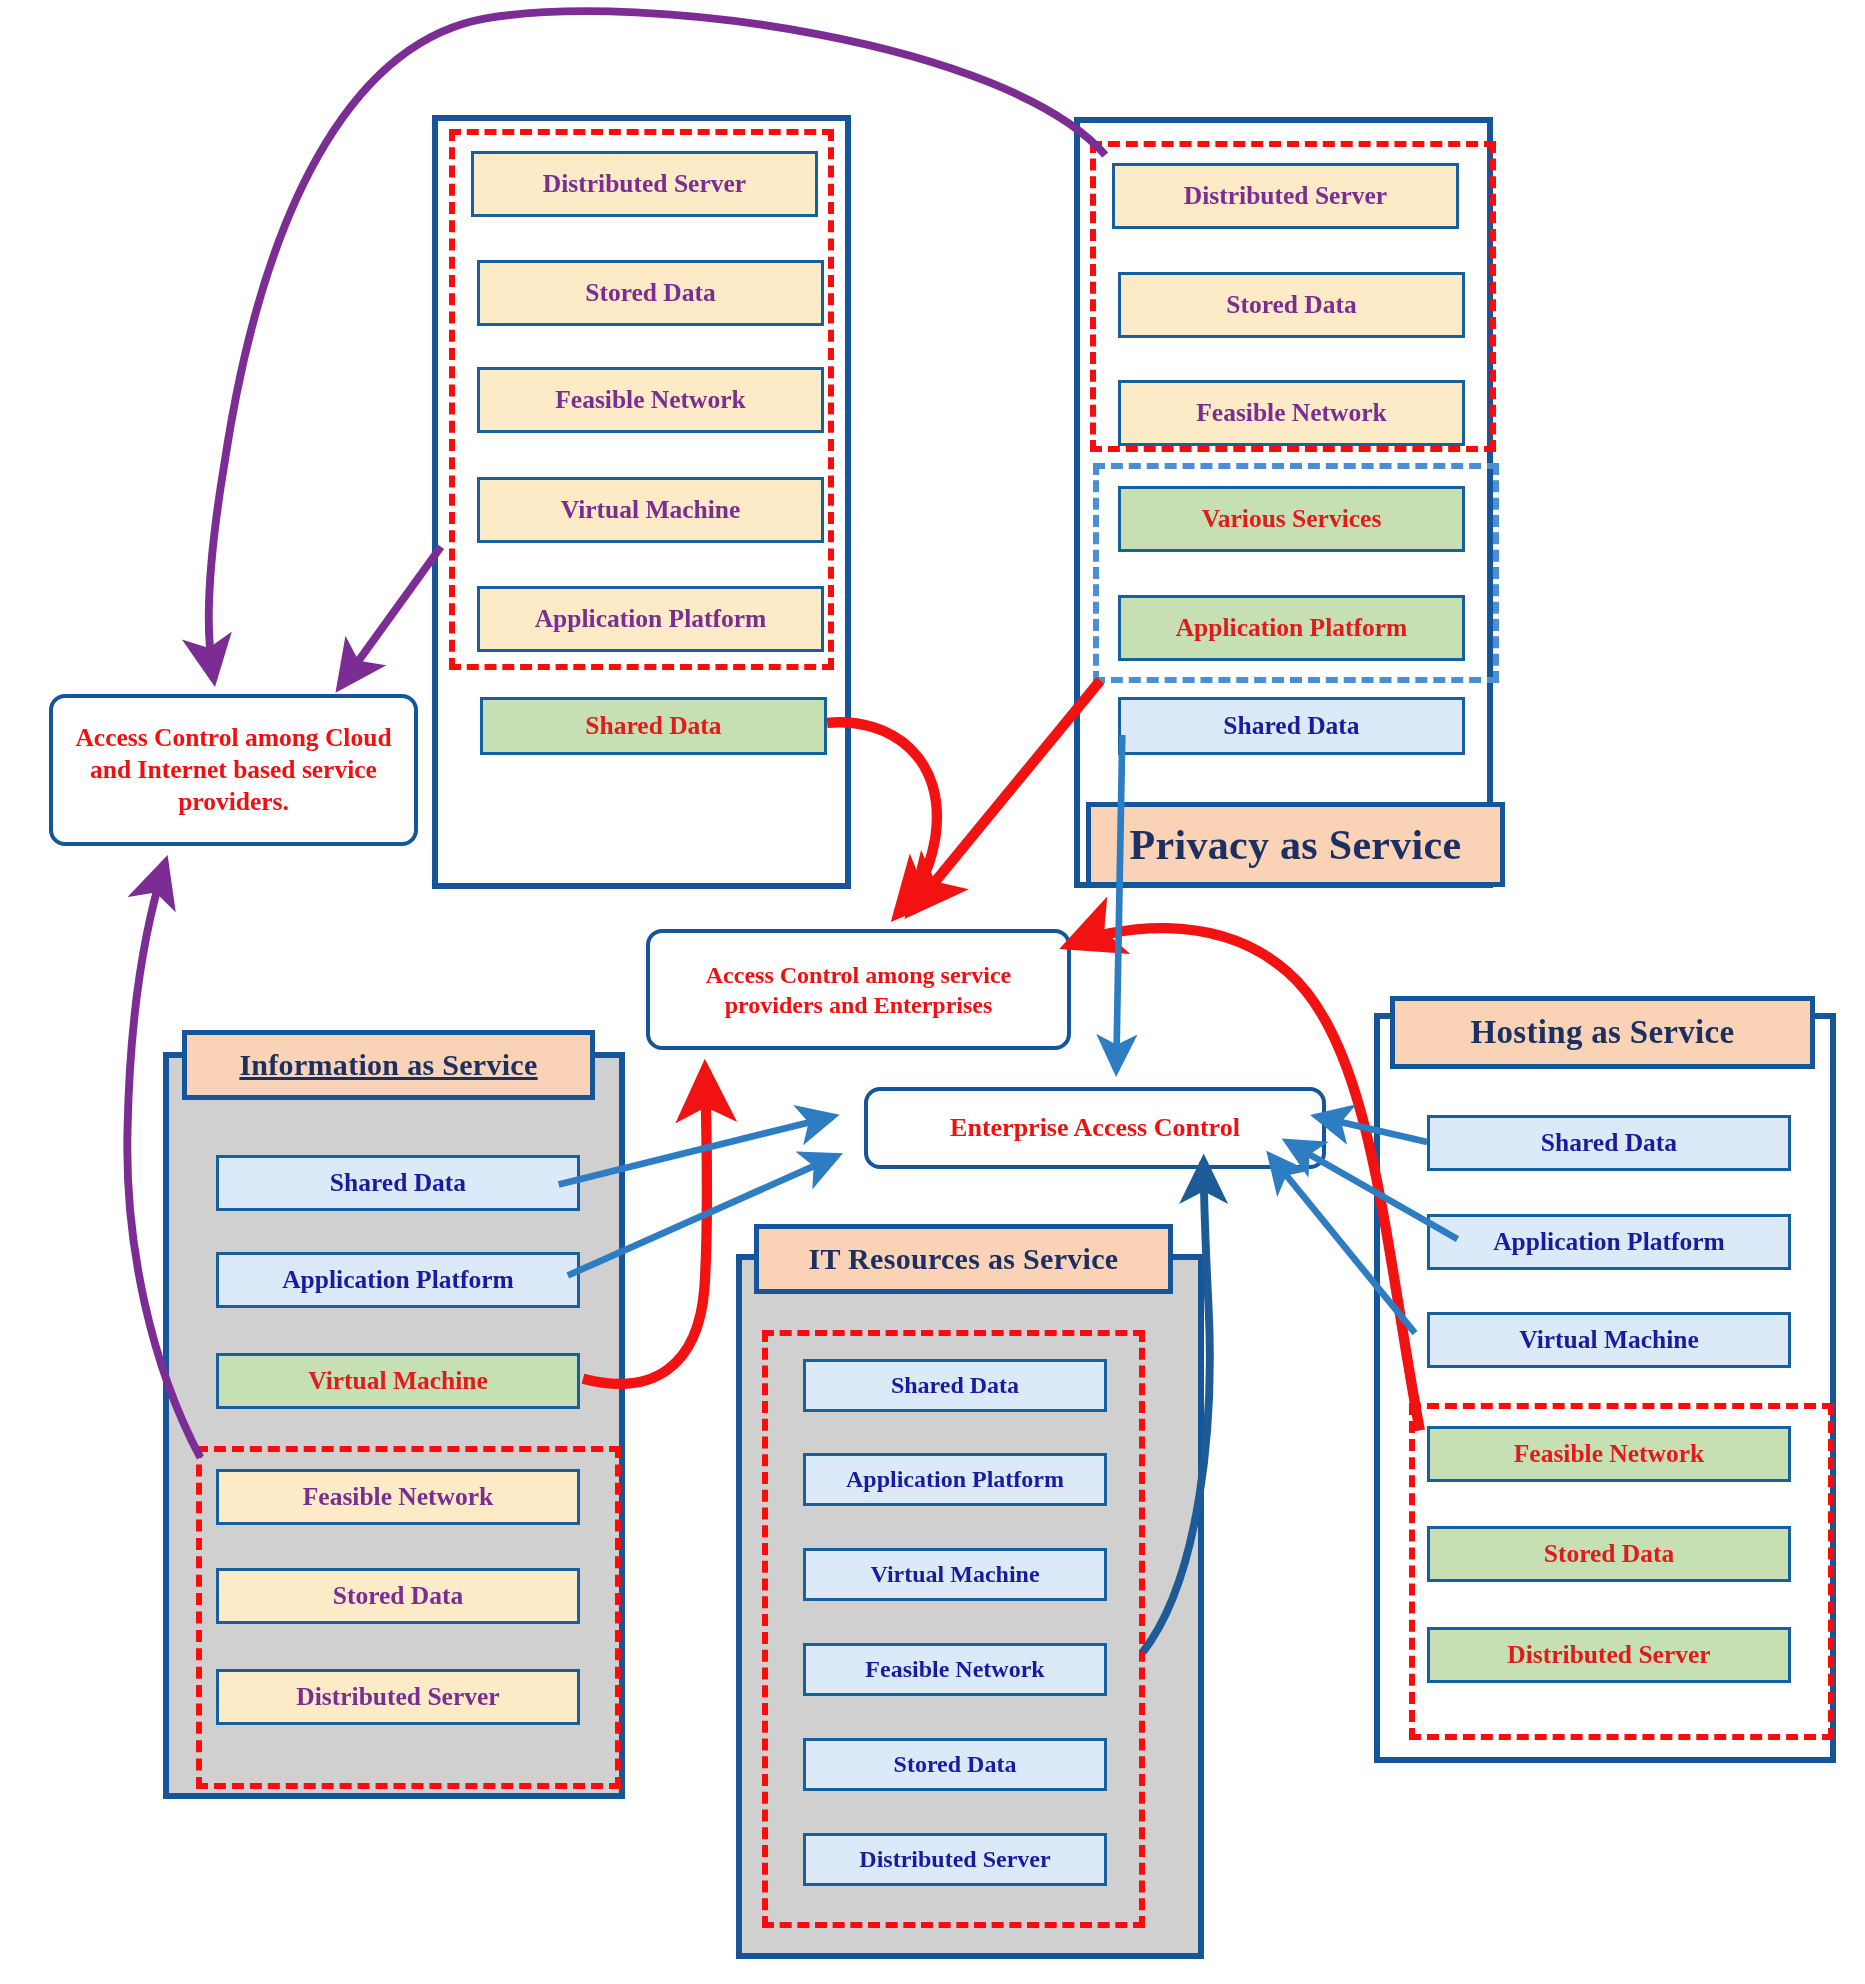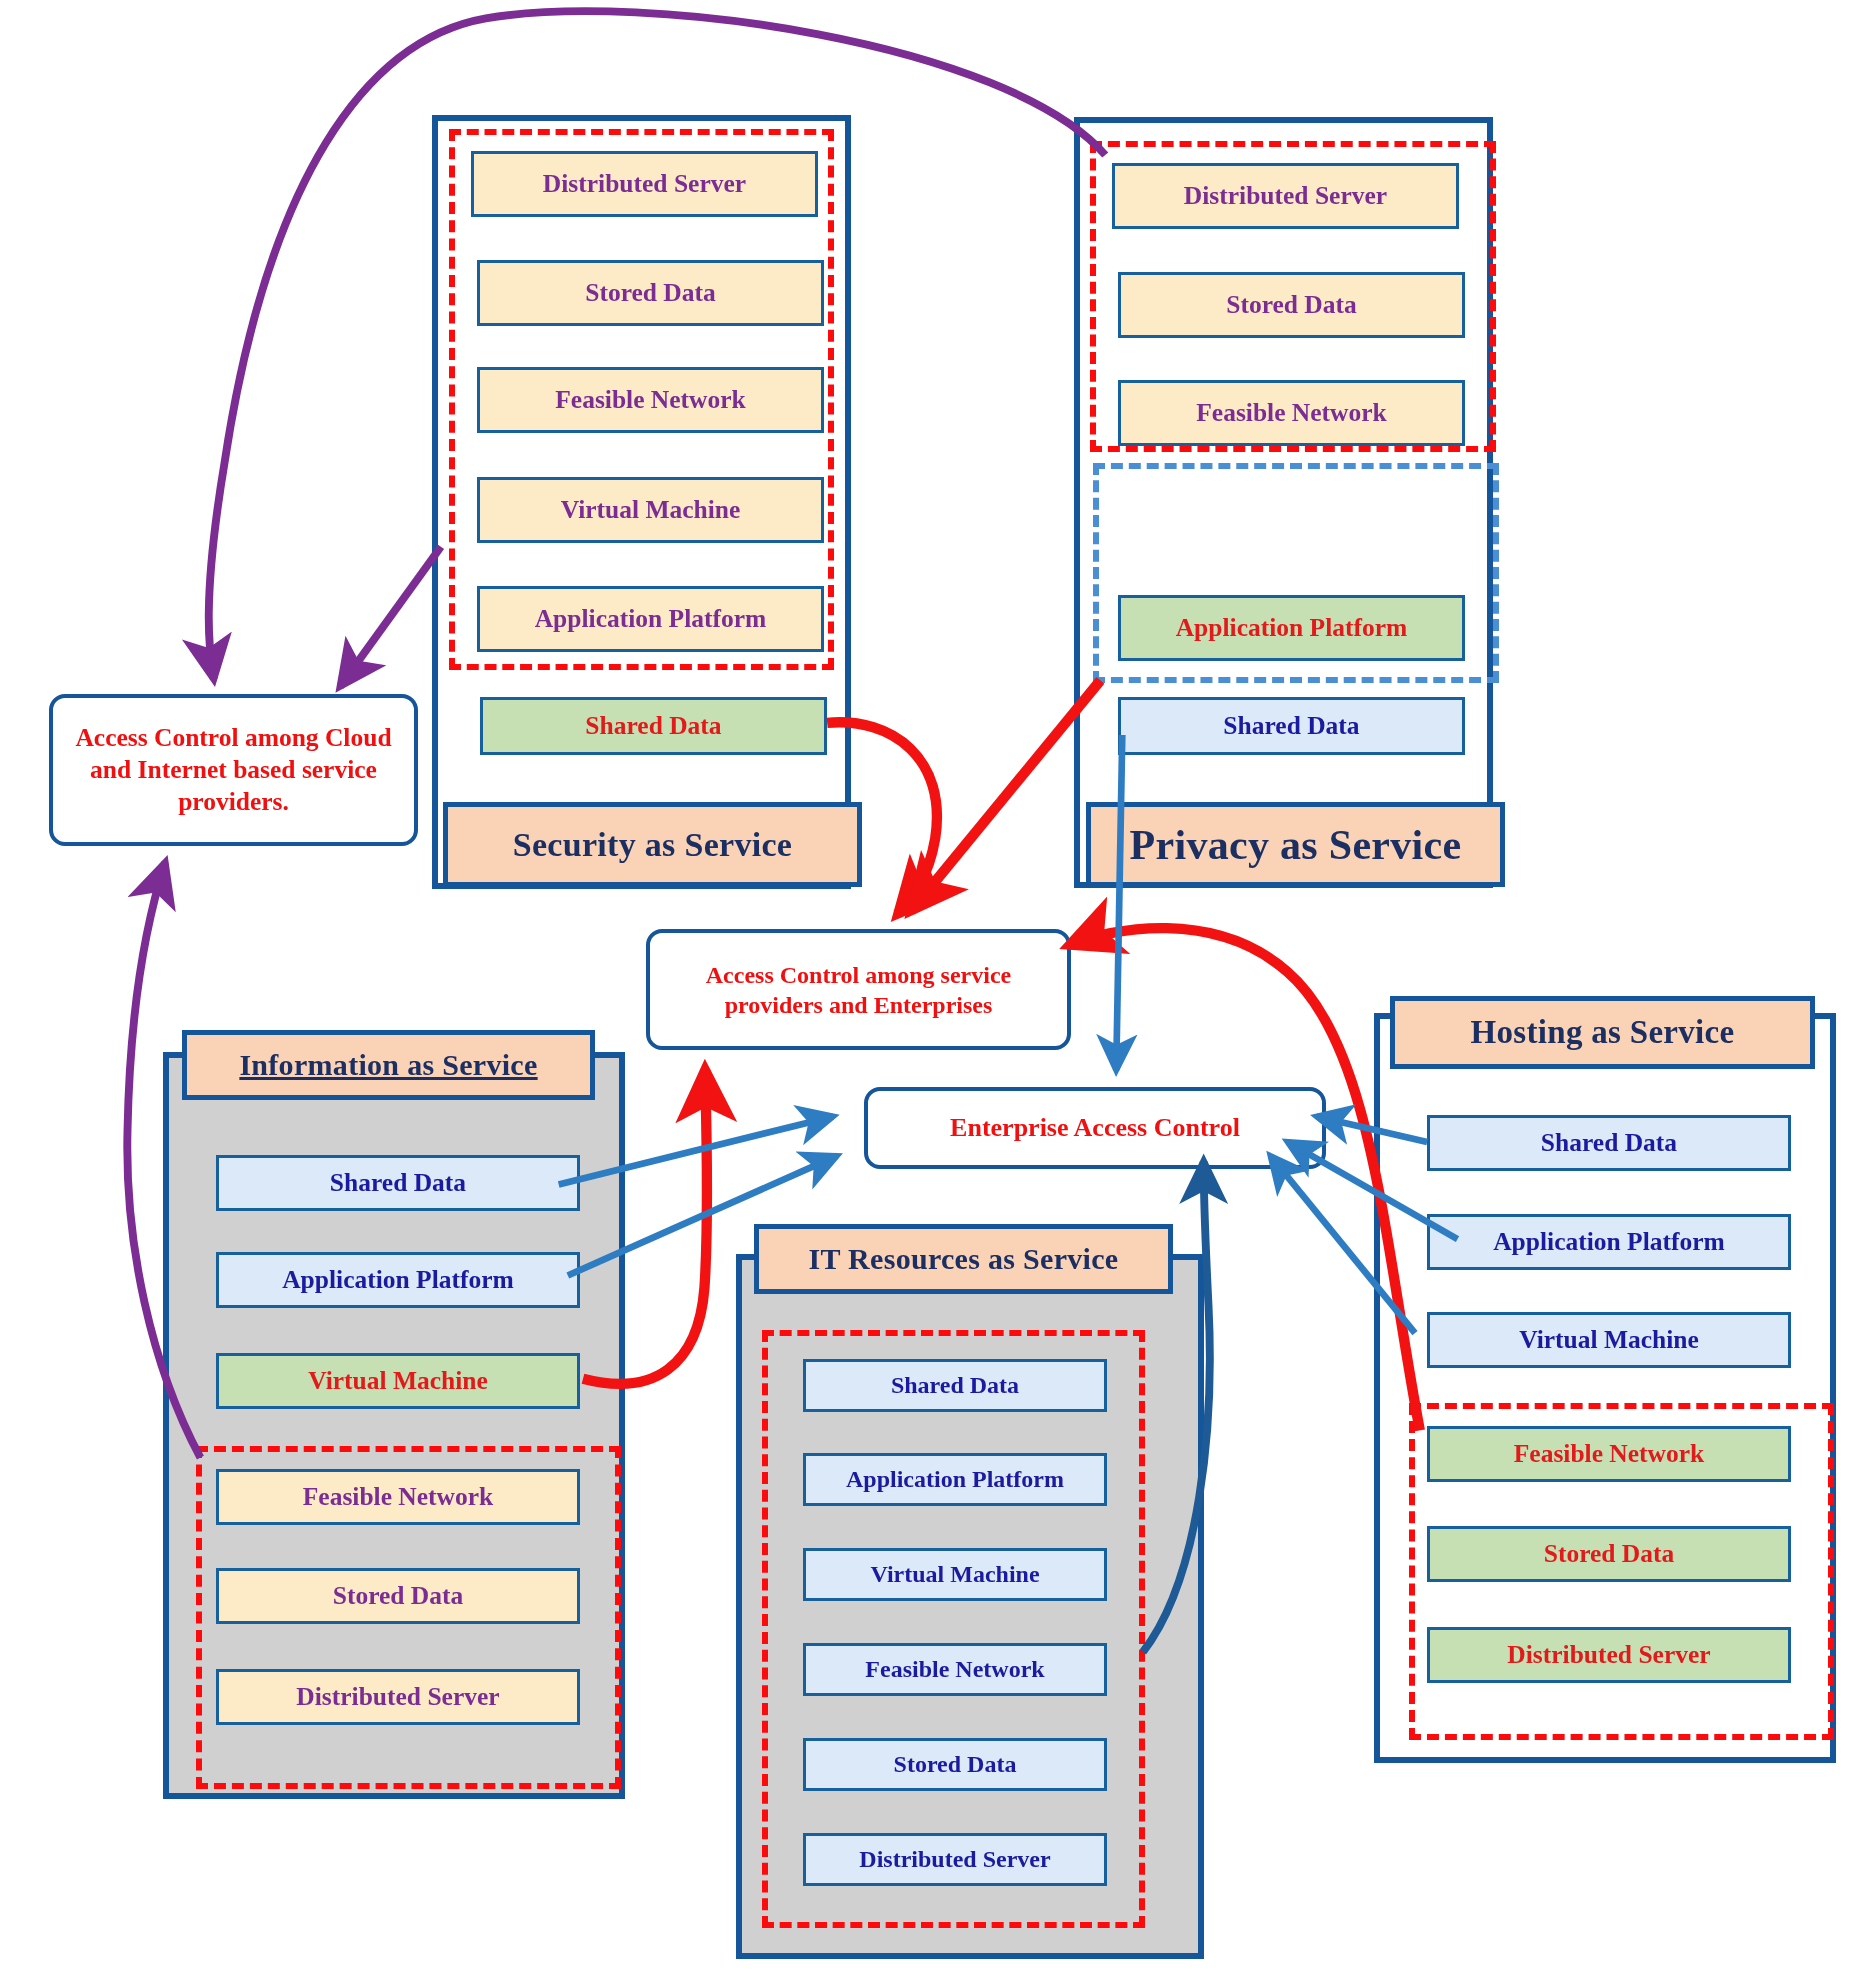--- a/index.html
+++ b/index.html
@@ -51,30 +51,30 @@
   </div>
   <div class="dash-red" style="left:449px;top:129px;width:385px;height:541px;"></div>
 
   <div class="row cream" style="left:471px;top:151px;width:347px;height:66px;font-size:25.5px;">Distributed Server</div>
   <div class="row cream" style="left:477px;top:260px;width:347px;height:66px;font-size:25.5px;">Stored Data</div>
   <div class="row cream" style="left:477px;top:367px;width:347px;height:66px;font-size:25.5px;">Feasible Network</div>
   <div class="row cream" style="left:477px;top:477px;width:347px;height:66px;font-size:25.5px;">Virtual Machine</div>
   <div class="row cream" style="left:477px;top:586px;width:347px;height:66px;font-size:25.5px;">Application Platform</div>
   <div class="row green" style="left:480px;top:697px;width:347px;height:58px;font-size:25.5px;">Shared Data</div>
 
-  <div class="panel-title" style="left:443px;top:802px;width:419px;height:85px;font-size:34px;">Security as Service</div>
 
   <div class="panel" style="left:1074px;top:117px;width:419px;height:771px;">
   </div>
   <div class="dash-red" style="left:1090px;top:141px;width:406px;height:311px;"></div>
   <div class="dash-blue" style="left:1093px;top:463px;width:406px;height:220px;"></div>
 
   <div class="row cream" style="left:1112px;top:163px;width:347px;height:66px;font-size:25.5px;">Distributed Server</div>
   <div class="row cream" style="left:1118px;top:272px;width:347px;height:66px;font-size:25.5px;">Stored Data</div>
   <div class="row cream" style="left:1118px;top:380px;width:347px;height:66px;font-size:25.5px;">Feasible Network</div>
+  <div class="row green" style="left:1118px;top:486px;width:347px;height:66px;font-size:25.5px;">Various Services</div>
   <div class="row green" style="left:1118px;top:595px;width:347px;height:66px;font-size:25.5px;">Application Platform</div>
   <div class="row blue" style="left:1118px;top:697px;width:347px;height:58px;font-size:25.5px;">Shared Data</div>
 
   <div class="panel-title" style="left:1086px;top:802px;width:419px;height:85px;font-size:42px;">Privacy as Service</div>
 
   <div class="panel gray" style="left:163px;top:1052px;width:462px;height:747px;">
   </div>
   <div class="panel-title" style="left:182px;top:1030px;width:413px;height:70px;font-size:30px;text-decoration:underline;">Information as Service</div>
 
   <div class="dash-red" style="left:196px;top:1446px;width:425px;height:343px;"></div>

